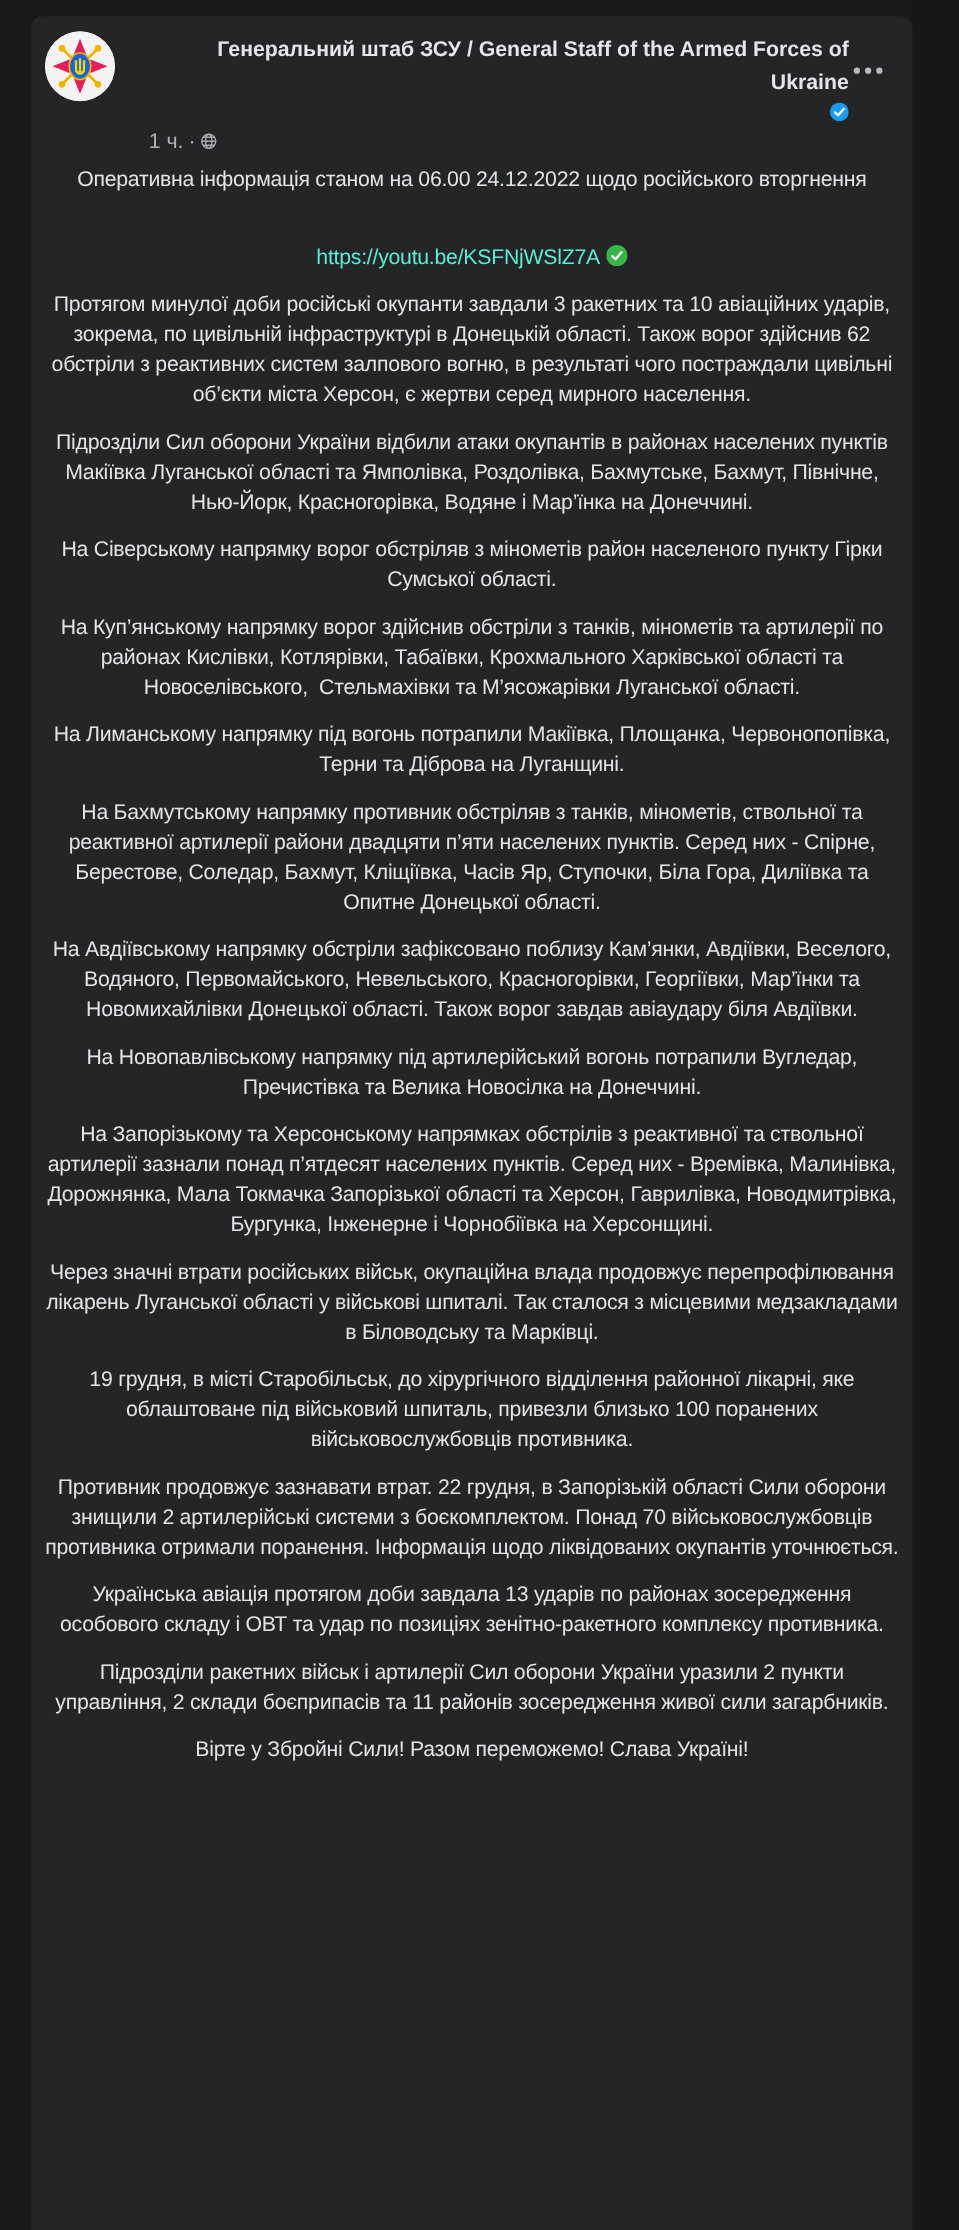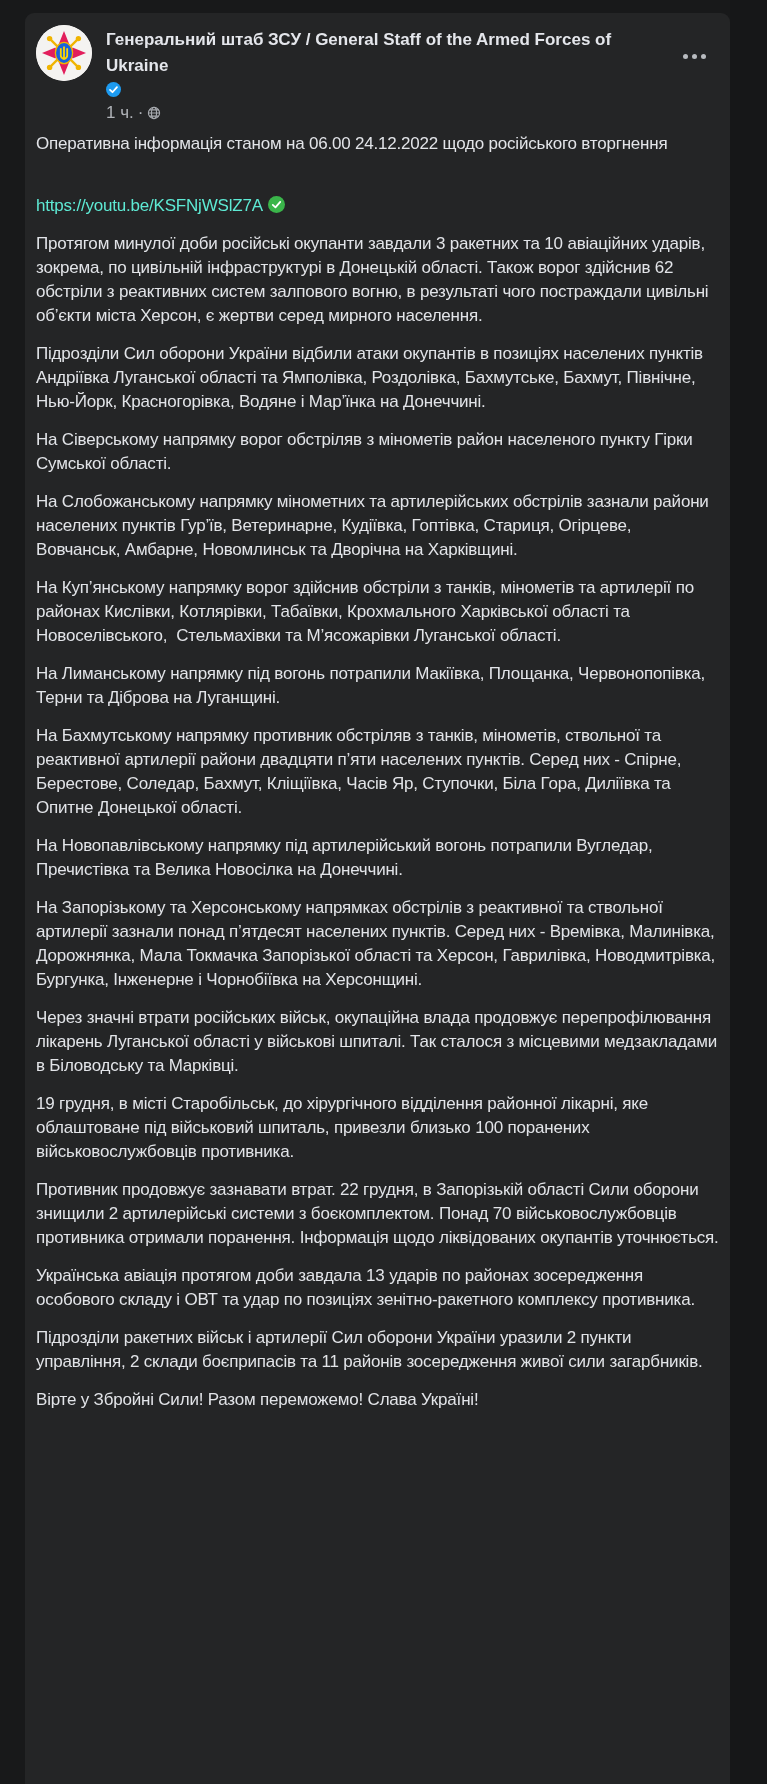--- a/index.html
+++ b/index.html
@@ -18,21 +18,21 @@
   .card {
     position: absolute; left: 25px; top: 13px; width: 705px; height: 1771px;
     background: #242526;
     border-radius: 9px 9px 0 0;
   }
   .post-header { position: relative; display: flex; align-items: flex-start; padding: 12px 16px 0 11px; }
   .avatar {
     width: 56px; height: 56px; flex: 0 0 56px;
     border-radius: 50%; overflow: hidden; cursor: pointer; background: #f2f2f2;
   }
-  .header-info { margin-left: 14px; padding-top: 2px; min-width: 0; }
+  .header-info { margin-left: 27px; padding-top: 2px; min-width: 0; text-align: right; }
   .page-name {
     font-size: 17px; font-weight: 700; color: #e4e6eb; line-height: 26px;
     max-width: 560px; cursor: pointer;
   }
   .verified-row { margin-top: 3px; height: 16px; line-height: 0; }
   .meta-row { margin-top: 5px; font-size: 17px; color: #b0b3b8; display: flex; align-items: center; }
   .meta-row .sep { margin: 0 4px; }
   .meta-row .globe { display: inline-flex; line-height: 0; }
   .more-button {
     position: absolute; right: 18px; top: 27px;
@@ -44,20 +44,21 @@
   .dots::before, .dots::after {
     content: ""; position: absolute; top: 0; width: 5px; height: 5px;
     background: #b8bbc0; border-radius: 50%;
   }
   .dots::before { left: -9px; }
   .dots::after  { left:  9px; }
   .post-body {
     padding: 9px 11px 0 11px;
     font-size: 17px; line-height: 24px; color: #e2e4e8;
     letter-spacing: -0.2px;
+    text-align: center;
   }
   .post-body p { margin: 0 0 14px 0; white-space: pre-wrap; }
   .link { color: #5eead4; text-decoration: none; cursor: pointer; }
   .inline-check { display: inline-block; vertical-align: -2px; margin-left: 5px; line-height: 0; }
 </style>
 </head>
 <body>
 
 <div class="page">
   <div class="right-gutter"></div>
@@ -116,26 +117,26 @@
 
     <div class="post-body">
       <p>Оперативна інформація станом на 06.00 24.12.2022 щодо російського вторгнення</p>
 
       <p><br><a class="link">https://youtu.be/KSFNjWSlZ7A</a><span class="inline-check"><svg viewBox="0 0 16 16" width="17" height="17">
               <circle cx="8" cy="8" r="8" fill="#3ab54a"></circle>
               <path d="M4.5 8.4 L7 10.7 L11.5 5.5" stroke="#ffffff" stroke-width="1.7" fill="none" stroke-linecap="round" stroke-linejoin="round"></path>
             </svg></span></p>
 
         <p>Протягом минулої доби російські окупанти завдали 3 ракетних та 10 авіаційних ударів, зокрема, по цивільній інфраструктурі в Донецькій області. Також ворог здійснив 62 обстріли з реактивних систем залпового вогню, в результаті чого постраждали цивільні об’єкти міста Херсон, є жертви серед мирного населення.</p>
-        <p>Підрозділи Сил оборони України відбили атаки окупантів в позиціях населених пунктів Андріївка Луганської області та Ямполівка, Роздолівка, Бахмутське, Бахмут, Північне, Нью-Йорк, Красногорівка, Водяне і Мар’їнка на Донеччині.</p>
+        <p>Підрозділи Сил оборони України відбили атаки окупантів в районах населених пунктів Макіївка Луганської області та Ямполівка, Роздолівка, Бахмутське, Бахмут, Північне, Нью-Йорк, Красногорівка, Водяне і Мар’їнка на Донеччині.</p>
         <p>На Сіверському напрямку ворог обстріляв з мінометів район населеного пункту Гірки Сумської області.</p>
-        <p>На Слобожанському напрямку мінометних та артилерійських обстрілів зазнали райони населених пунктів Гур’їв, Ветеринарне, Кудіївка, Гоптівка, Стариця, Огірцеве, Вовчанськ, Амбарне, Новомлинськ та Дворічна на Харківщині.</p>
         <p>На Куп’янському напрямку ворог здійснив обстріли з танків, мінометів та артилерії по районах Кислівки, Котлярівки, Табаївки, Крохмального Харківської області та Новоселівського,  Стельмахівки та М’ясожарівки Луганської області.</p>
         <p>На Лиманському напрямку під вогонь потрапили Макіївка, Площанка, Червонопопівка, Терни та Діброва на Луганщині.</p>
         <p>На Бахмутському напрямку противник обстріляв з танків, мінометів, ствольної та реактивної артилерії райони двадцяти п’яти населених пунктів. Серед них - Спірне, Берестове, Соледар, Бахмут, Кліщіївка, Часів Яр, Ступочки, Біла Гора, Диліївка та Опитне Донецької області.</p>
+        <p>На Авдіївському напрямку обстріли зафіксовано поблизу Кам’янки, Авдіївки, Веселого, Водяного, Первомайського, Невельського, Красногорівки, Георгіївки, Мар’їнки та Новомихайлівки Донецької області. Також ворог завдав авіаудару біля Авдіївки.</p>
         <p>На Новопавлівському напрямку під артилерійський вогонь потрапили Вугледар, Пречистівка та Велика Новосілка на Донеччині.</p>
         <p>На Запорізькому та Херсонському напрямках обстрілів з реактивної та ствольної артилерії зазнали понад п’ятдесят населених пунктів. Серед них - Времівка, Малинівка, Дорожнянка, Мала Токмачка Запорізької області та Херсон, Гаврилівка, Новодмитрівка, Бургунка, Інженерне і Чорнобіївка на Херсонщині.</p>
         <p>Через значні втрати російських військ, окупаційна влада продовжує перепрофілювання лікарень Луганської області у військові шпиталі. Так сталося з місцевими медзакладами в Біловодську та Марківці.</p>
         <p>19 грудня, в місті Старобільськ, до хірургічного відділення районної лікарні, яке облаштоване під військовий шпиталь, привезли близько 100 поранених військовослужбовців противника.</p>
         <p>Противник продовжує зазнавати втрат. 22 грудня, в Запорізькій області Сили оборони знищили 2 артилерійські системи з боєкомплектом. Понад 70 військовослужбовців противника отримали поранення. Інформація щодо ліквідованих окупантів уточнюється.</p>
         <p>Українська авіація протягом доби завдала 13 ударів по районах зосередження особового складу і ОВТ та удар по позиціях зенітно-ракетного комплексу противника.</p>
         <p>Підрозділи ракетних військ і артилерії Сил оборони України уразили 2 пункти управління, 2 склади боєприпасів та 11 районів зосередження живої сили загарбників.</p>
         <p>Вірте у Збройні Сили! Разом переможемо! Слава Україні!</p>
     </div>
 

